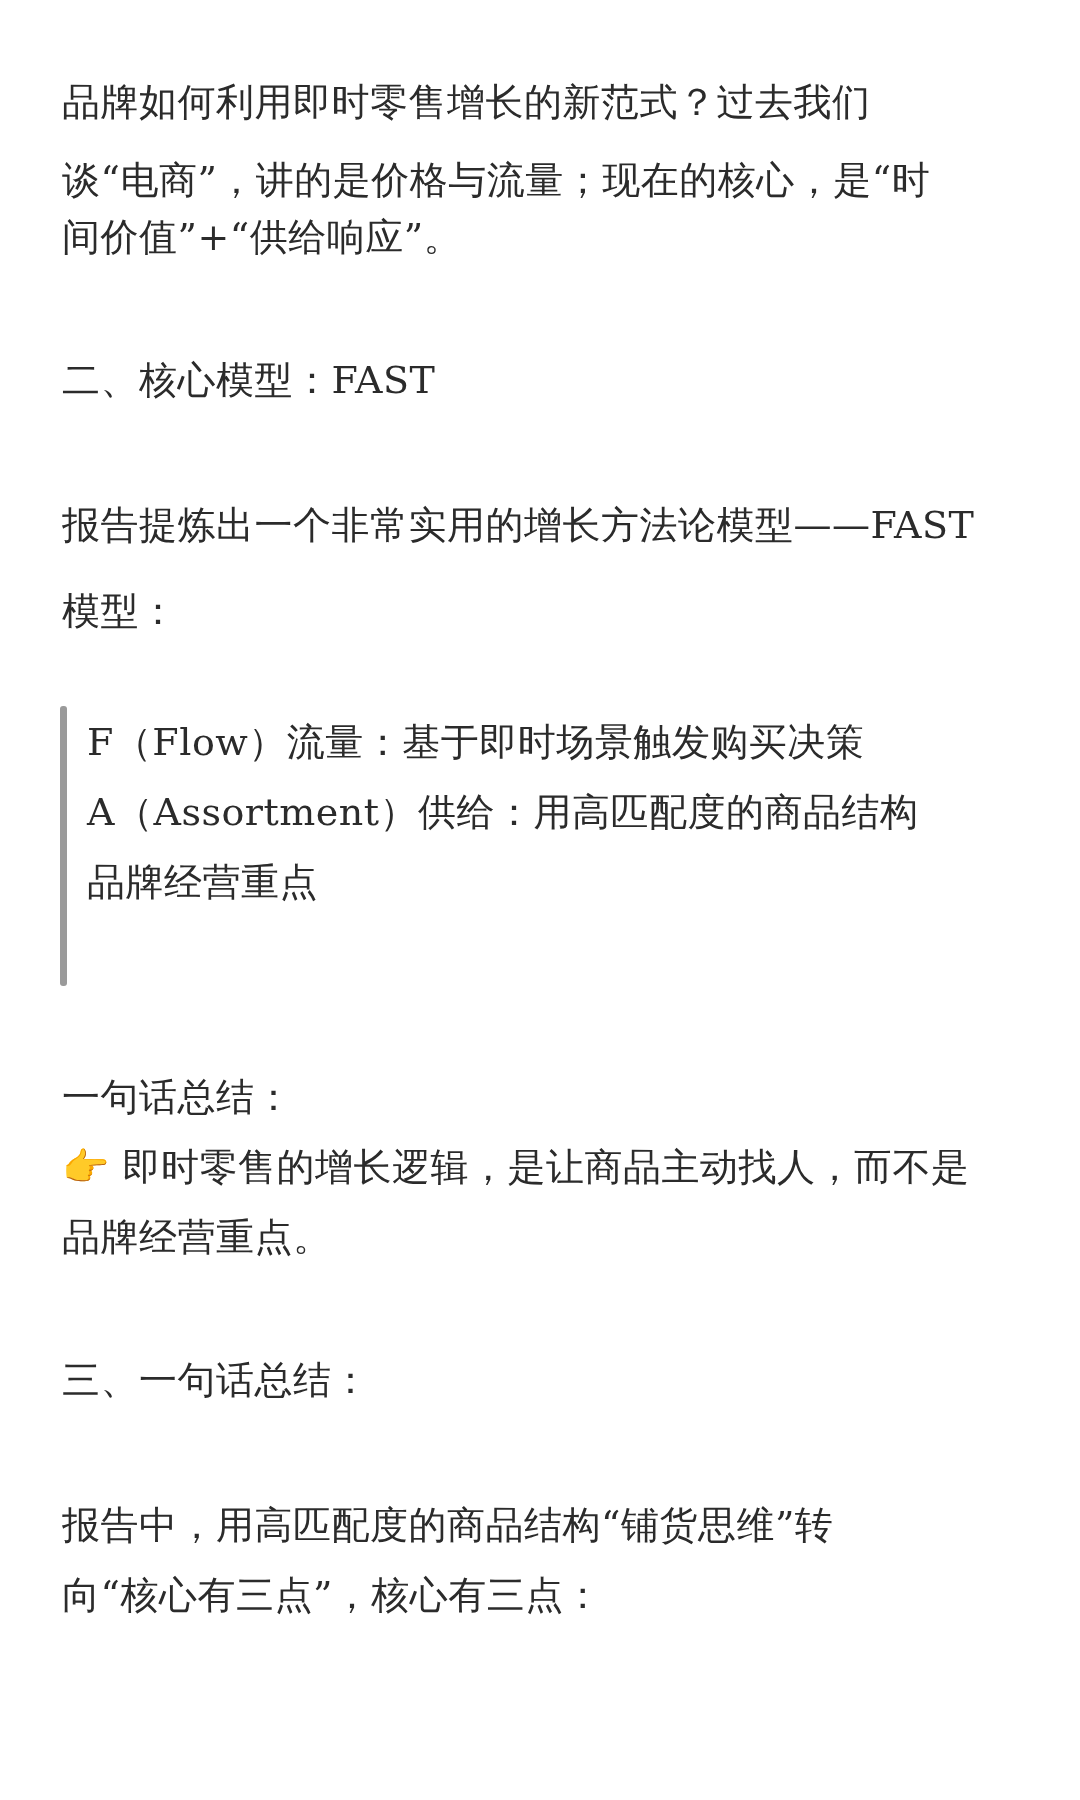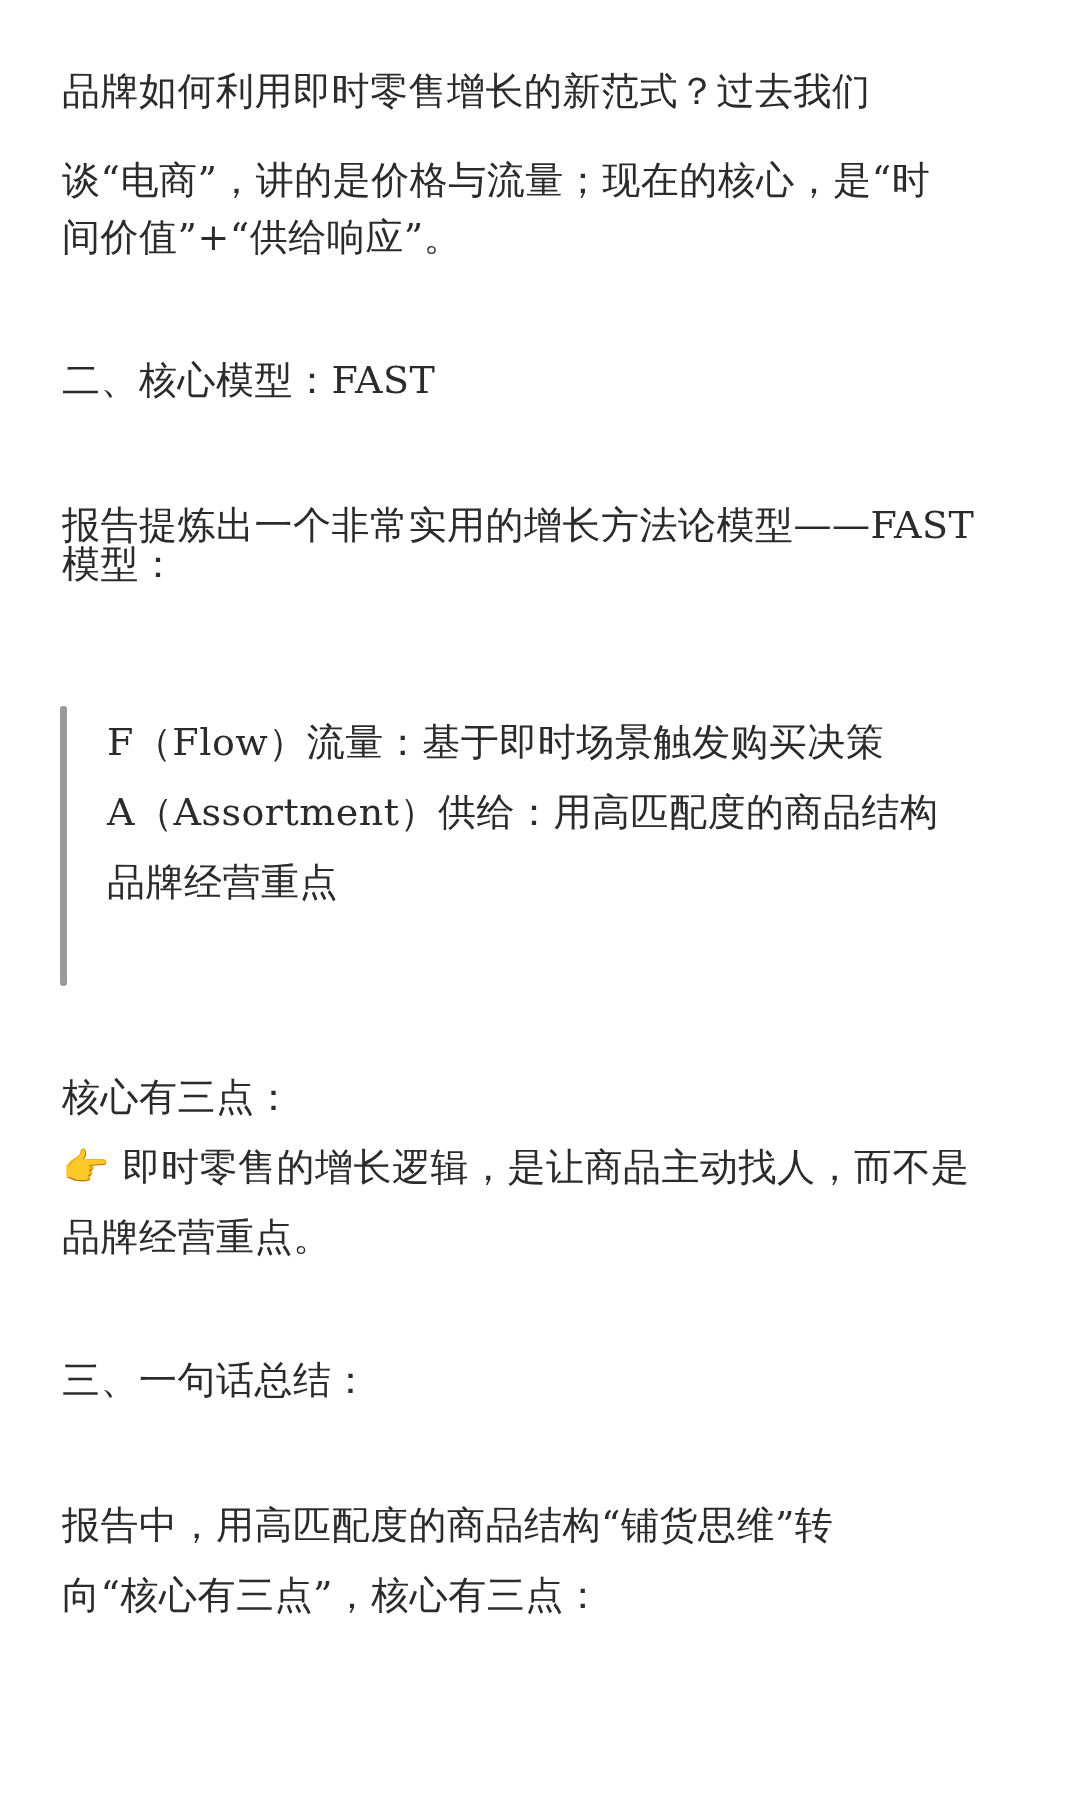--- a/index.html
+++ b/index.html
@@ -9,44 +9,44 @@
     color: #2b2b2b;
   }
   .line {
     position: absolute; left: 62px; font-size: 38px; line-height: 70px;
     white-space: nowrap; letter-spacing: 0.5px;
   }
   .quote-bar {
     position: absolute; left: 60px; top: 706px; width: 7px; height: 280px;
     background: #9a9a9a; border-radius: 3px;
   }
-  .quote .line { left: 107px; }
+  .quote .line { left: 87px; }
   .emoji { font-family: "DejaVu Sans", sans-serif; color: #e8a520; }
 </style>
 </head>
 <body>
 
 <div>
-  <div class="line" style="top:56px">品牌如何利用即时零售增长的新范式？过去我们</div>
+  <div class="line" style="top:67px">品牌如何利用即时零售增长的新范式？过去我们</div>
   <div class="line" style="top:145px">谈“电商”，讲的是价格与流量；现在的核心，是“时</div>
   <div class="line" style="top:202px">间价值”+“供给响应”。</div>
 
   <div class="line" style="top:345px">二、核心模型：FAST</div>
 
   <div class="line" style="top:490px">报告提炼出一个非常实用的增长方法论模型——FAST</div>
-  <div class="line" style="top:529px">模型：</div>
+  <div class="line" style="top:576px">模型：</div>
 
   <div class="quote">
     <div class="quote-bar"></div>
     <div class="line" style="top:707px">F（Flow）流量：基于即时场景触发购买决策</div>
     <div class="line" style="top:777px">A（Assortment）供给：用高匹配度的商品结构</div>
     <div class="line" style="top:847px">品牌经营重点</div>
   </div>
 
-  <div class="line" style="top:1062px">核心有三点：</div>
+  <div class="line" style="top:1062px">一句话总结：</div>
   <div class="line" style="top:1132px">
     <span class="emoji">👉</span>
     <span>即时零售的增长逻辑，是让商品主动找人，而不是</span>
   </div>
   <div class="line" style="top:1202px">品牌经营重点。</div>
 
   <div class="line" style="top:1345px">三、一句话总结：</div>
 
   <div class="line" style="top:1490px">报告中，用高匹配度的商品结构“铺货思维”转</div>
   <div class="line" style="top:1560px">向“核心有三点”，核心有三点：</div>

